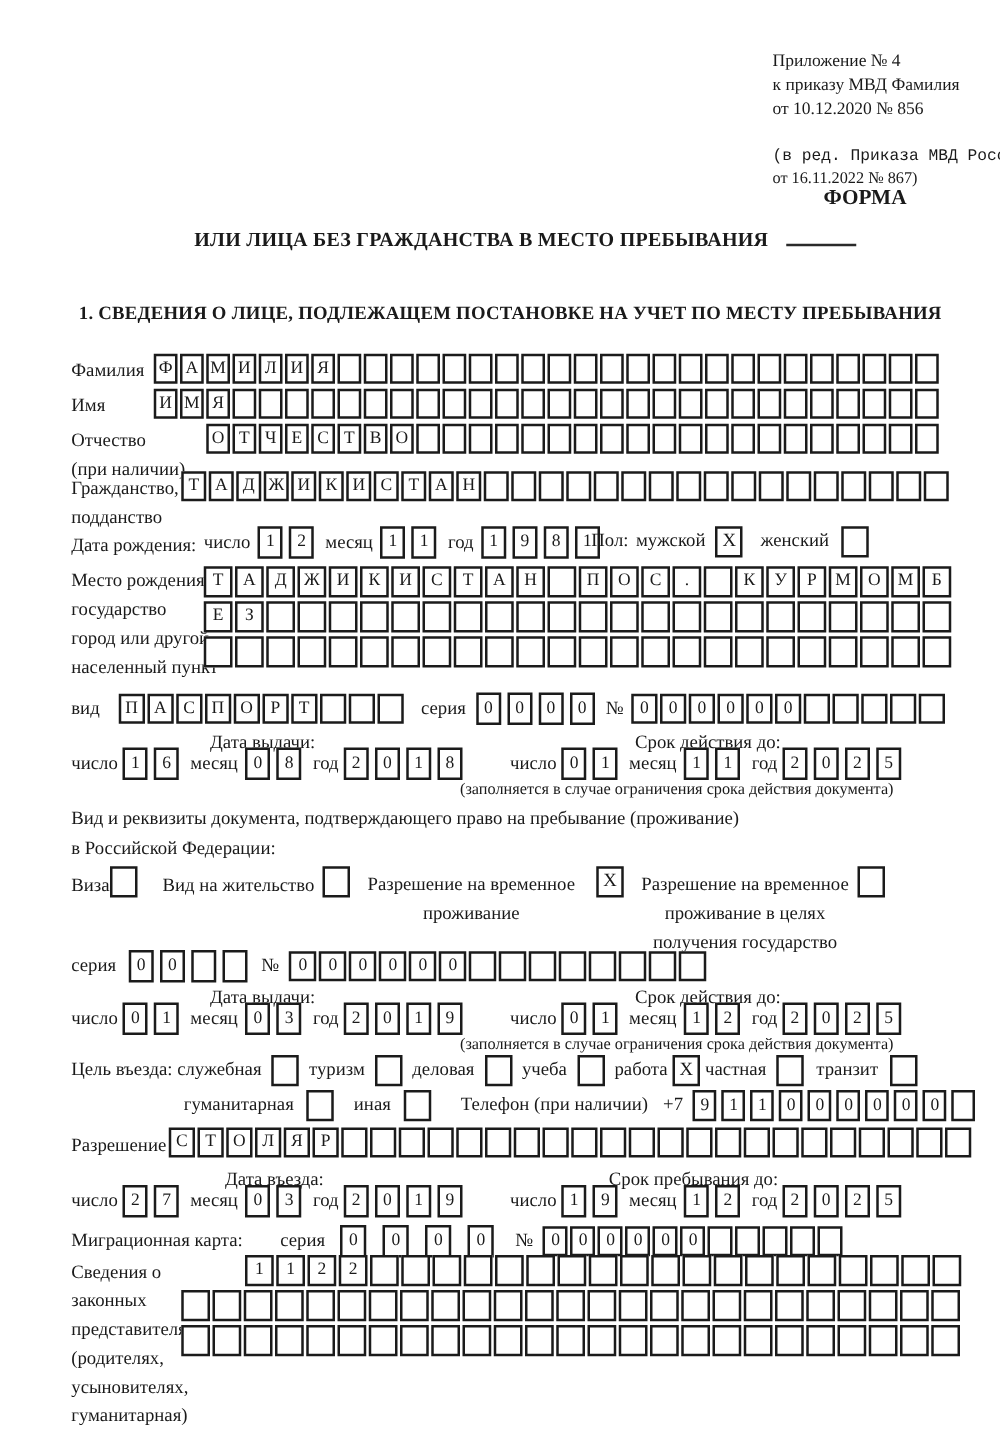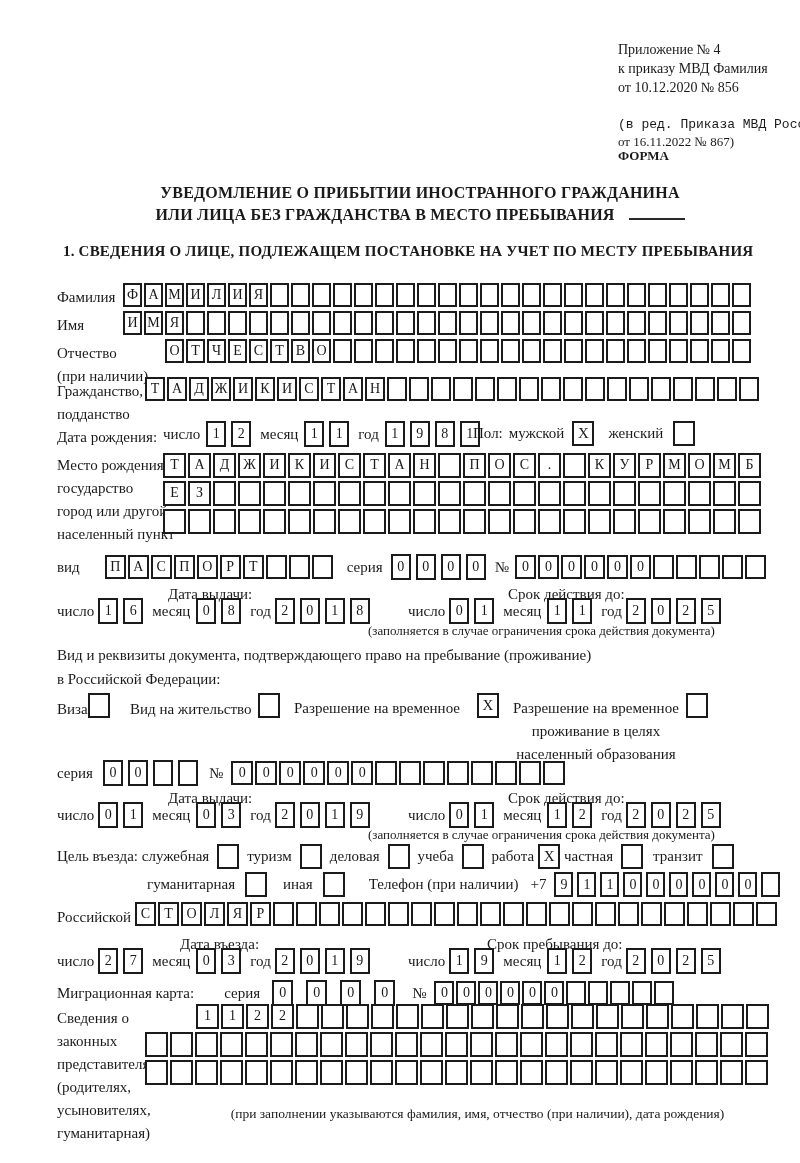--- a/index.html
+++ b/index.html
@@ -44,24 +44,23 @@
 <div class="page">
 
   <div class="abs" style="left:618px;top:40px;font-size:14px;line-height:19px;">
     <div>Приложение № 4</div>
     <div>к приказу МВД Фамилия</div>
     <div>от 10.12.2020 № 856</div>
     <div class="small" style="margin-top:19px;font-family:Liberation Mono, monospace;">(в ред. Приказа МВД России</div>
     <div class="small">от 16.11.2022 № 867)</div>
   </div>
 
-  <div class="abs bold" style="left:618px;top:148px;width:148px;text-align:left;font-size:13px;">ФОРМА</div>
+  <div class="abs bold" style="left:618px;top:148px;width:148px;text-align:center;font-size:17px;">ФОРМА</div>
 
   <div class="abs center" style="left:40px;top:182px;width:760px;">
-    <div class="title-line">УВЕДОМЛЕНИЕ О ПРИБЫТИИ ИНОСТРАННОГО ГРАЖДАНИНА</div>
     <div class="title-line"><span>ИЛИ ЛИЦА БЕЗ ГРАЖДАНСТВА В МЕСТО ПРЕБЫВАНИЯ</span><span class="uline"></span></div>
   </div>
 
   <div class="abs sect" style="left:63px;top:243px;">1. СВЕДЕНИЯ О ЛИЦЕ, ПОДЛЕЖАЩЕМ ПОСТАНОВКЕ НА УЧЕТ ПО МЕСТУ ПРЕБЫВАНИЯ</div>
 
   <div class="abs lbl" style="left:57px;top:287px;">Фамилия</div>
   <div class="abs cells p21" style="left:123px;top:283px;">
       <span class="cell">Ф</span>
       <span class="cell">А</span>
       <span class="cell">М</span>
@@ -300,21 +299,21 @@
       <span class="cell"></span>
       <span class="cell"></span>
       <span class="cell"></span>
       <span class="cell"></span>
       <span class="cell"></span>
       <span class="cell"></span>
     </div>
 
 
   <div class="abs hgroup" style="left:57px;top:554px;">
-    <span class="lbl" style="margin-right:25px;">вид</span>
+    <span class="lbl" style="margin-right:15px;">вид</span>
     <span class="cells p23 gap12">
         <span class="cell">П</span>
         <span class="cell">А</span>
         <span class="cell">С</span>
         <span class="cell">П</span>
         <span class="cell">О</span>
         <span class="cell">Р</span>
         <span class="cell">Т</span>
         <span class="cell"></span>
         <span class="cell"></span>
@@ -387,26 +386,27 @@
 
   <div class="abs lbl" style="left:57px;top:645px;">Вид и реквизиты документа, подтверждающего право на пребывание (проживание)</div>
   <div class="abs lbl" style="left:57px;top:669px;">в Российской Федерации:</div>
 
   <div class="abs lbl" style="left:57px;top:699px;">Виза</div>
   <div class="abs checkbox" style="left:88px;top:693px;"></div>
   <div class="abs lbl" style="left:130px;top:699px;">Вид на жительство</div>
   <div class="abs checkbox" style="left:258px;top:693px;"></div>
   <div class="abs center stack" style="left:293px;top:697px;width:168px;font-size:15px;">
     <div>Разрешение на временное</div>
+    <div>проживание</div>
   </div>
   <div class="abs checkbox" style="left:477px;top:693px;">X</div>
   <div class="abs center stack" style="left:510px;top:697px;width:172px;font-size:15px;">
     <div>Разрешение на временное</div>
     <div>проживание в целях</div>
-    <div>населенный образования</div>
+    <div>получения государство</div>
   </div>
   <div class="abs checkbox" style="left:686px;top:693px;"></div>
 
   <div class="abs hgroup" style="left:57px;top:760px;">
     <span class="lbl gap10">серия</span>
     <span class="cells date gap6">
         <span class="cell">0</span>
         <span class="cell">0</span>
         <span class="cell"></span>
         <span class="cell"></span>
@@ -503,21 +503,21 @@
         <span class="cell">0</span>
         <span class="cell">0</span>
         <span class="cell">0</span>
         <span class="cell">0</span>
         <span class="cell">0</span>
         <span class="cell">0</span>
         <span class="cell"></span>
       </span>
   </div>
 
-  <div class="abs lbl" style="left:57px;top:907px;">Российской</div>
+  <div class="abs lbl" style="left:57px;top:907px;">Разрешение</div>
   <div class="abs cells p23" style="left:135px;top:902px;">
       <span class="cell">С</span>
       <span class="cell">Т</span>
       <span class="cell">О</span>
       <span class="cell">Л</span>
       <span class="cell">Я</span>
       <span class="cell">Р</span>
       <span class="cell"></span>
       <span class="cell"></span>
       <span class="cell"></span>
@@ -686,15 +686,14 @@
       <span class="cell"></span>
       <span class="cell"></span>
       <span class="cell"></span>
       <span class="cell"></span>
       <span class="cell"></span>
       <span class="cell"></span>
       <span class="cell"></span>
       <span class="cell"></span>
       <span class="cell"></span>
     </div>
-  <div class="abs center" style="left:155px;top:1106px;width:645px;font-size:13.5px;">(при заполнении указываются фамилия, имя, отчество (при наличии), дата рождения)</div>
 
 </div>
 
 </body></html>

